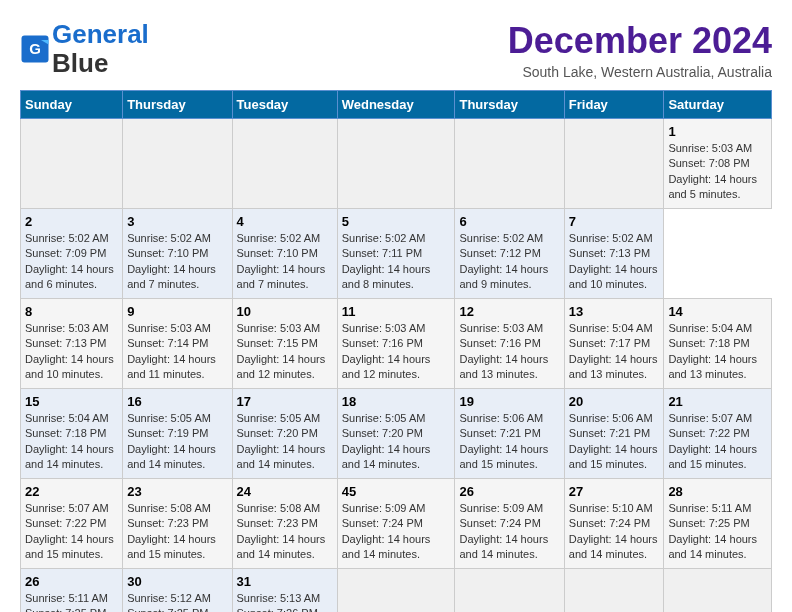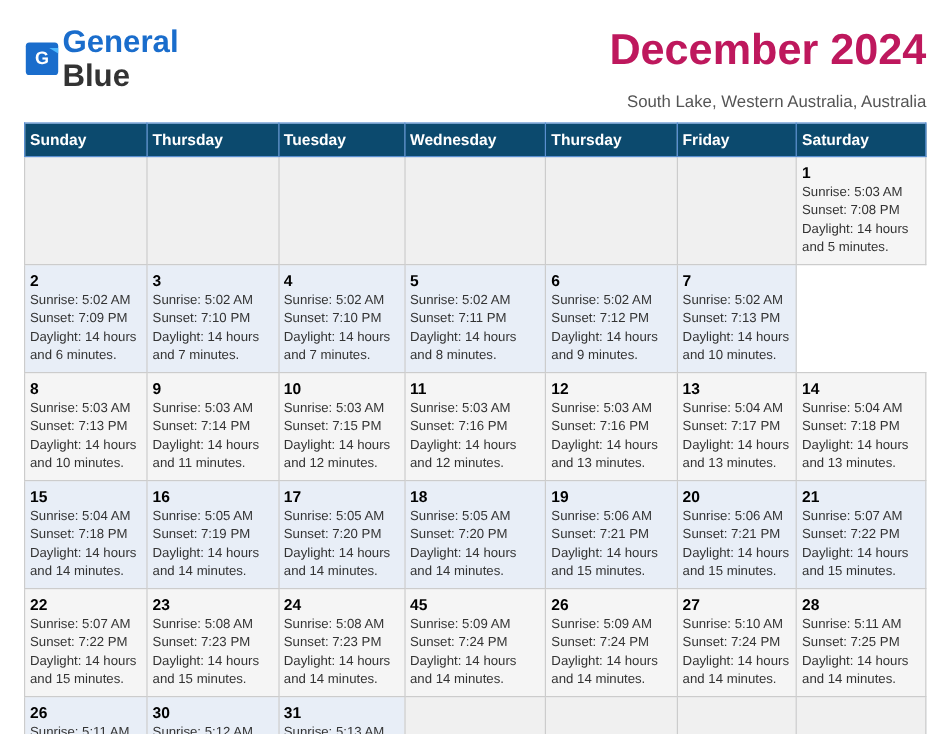--- a/index.html
+++ b/index.html
@@ -31,34 +31,34 @@
       width: 30px;
       height: 30px;
       margin-right: 2px;
     }
     .title-block {
       text-align: right;
     }
     .month-title {
       font-size: 36px;
       font-weight: bold;
-      color: #be185d;
+      color: #4c1d95;
     }
     .subtitle {
       font-size: 14px;
       color: #555;
-      margin-top: 14px;
+      margin-top: 2px;
     }
     table {
       width: 100%;
       border-collapse: collapse;
       font-size: 11px;
     }
     thead tr {
-      background-color: #0c4a6e;
+      background-color: #0369a1;
       color: #fff;
     }
     thead th {
       padding: 6px 4px;
       text-align: left;
       font-size: 13px;
       font-weight: bold;
       border: 1px solid #5a8fd0;
     }
     tbody tr {

